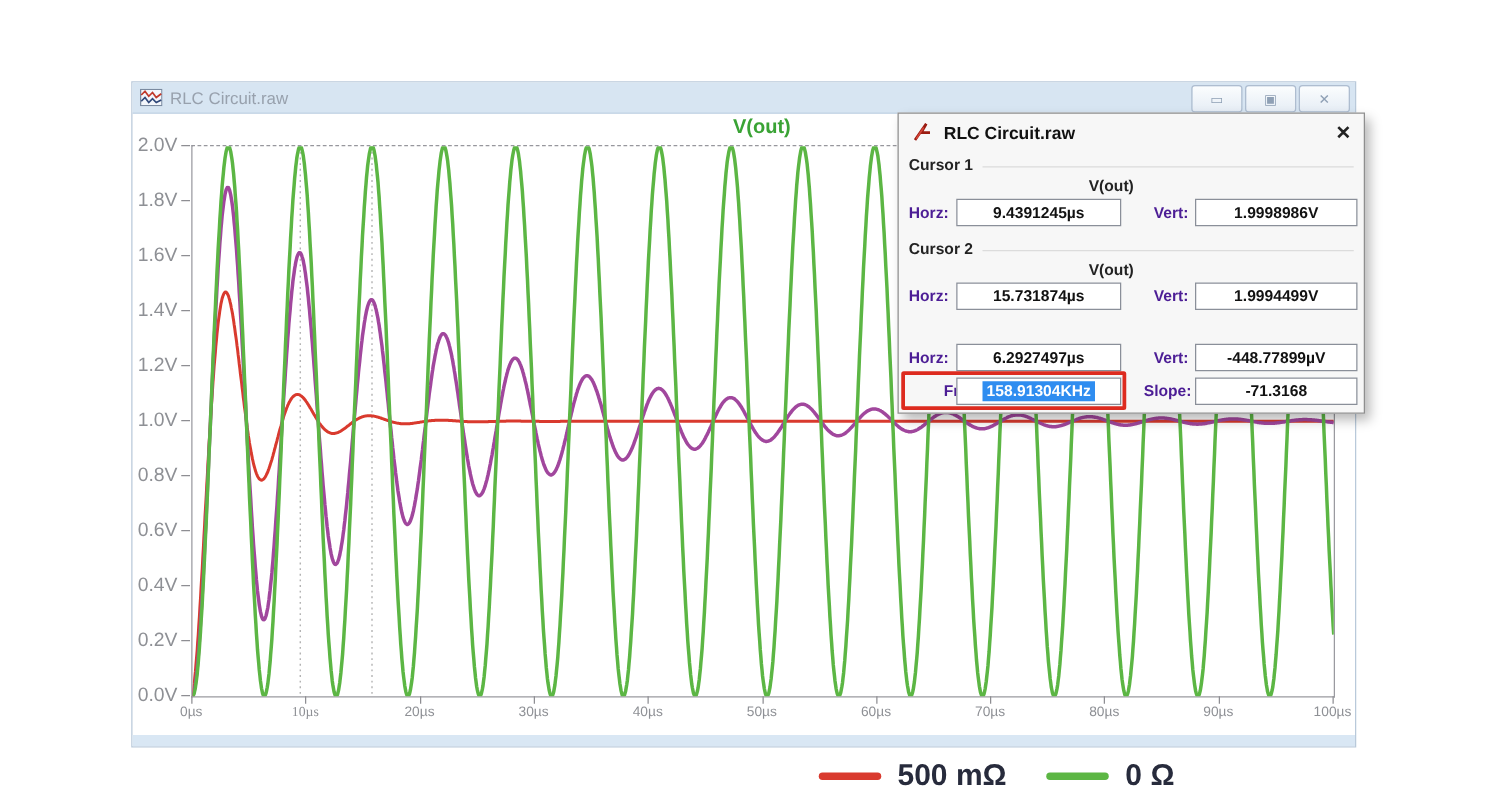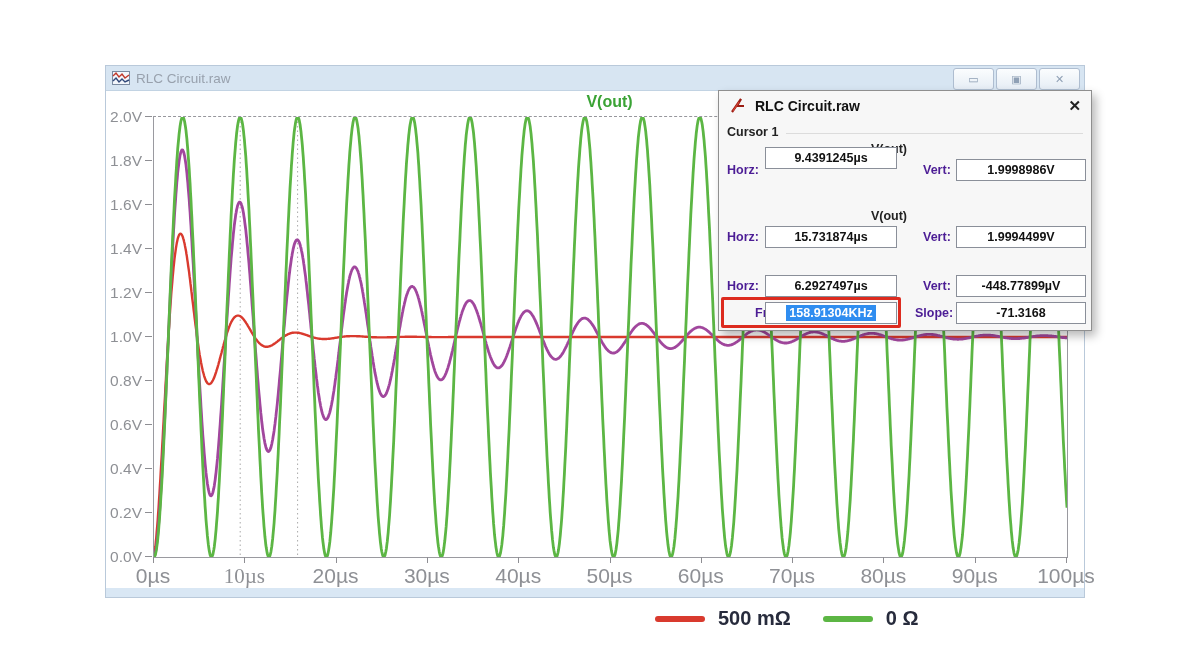--- a/index.html
+++ b/index.html
@@ -39,21 +39,21 @@
   }
   .plot-frame svg{position:absolute;left:0;top:0;}
   .y-axis{position:absolute;left:0;top:50px;width:47px;height:440px;}
   .ytick-label{
     position:absolute;right:11px;color:#8e9095;font-size:15.5px;white-space:nowrap;
   }
   .ytick-mark{position:absolute;right:1px;width:7px;height:1px;background:#8e8e93;}
   .x-axis{position:absolute;left:47px;top:490px;width:913px;height:30px;}
   .xtick-label{
     position:absolute;top:8px;transform:translateX(-50%);
-    color:#8e9095;font-size:21px;white-space:nowrap;
+    color:#8e9095;font-size:11px;white-space:nowrap;
   }
   .xtick-mark{position:absolute;top:1px;width:1px;height:6px;background:#8e8e93;}
   
   .dialog{
     position:absolute;left:718px;top:90px;width:374px;height:241px;
     background:#f7f7f7;border:1px solid #8f8f8f;box-sizing:border-box;
     box-shadow:4px 5px 9px rgba(0,0,0,0.28);
     font-size:12.5px;color:#111;
   }
   .dialog-titlebar{
@@ -82,21 +82,21 @@
   .freq-box{
     position:absolute;left:2px;top:206px;width:180px;height:31px;
     border:3px solid #dd2b1f;border-radius:2px;pointer-events:none;box-sizing:border-box;
   }
   
   .legend{
     position:absolute;left:655px;top:607px;display:flex;align-items:center;gap:32px;
   }
   .legend-item{display:flex;align-items:center;gap:13px;}
   .swatch{width:50px;height:6px;border-radius:3px;}
-  .legend-label{font-size:20px;font-weight:bold;color:#272b3c;white-space:nowrap;}
+  .legend-label{font-size:24px;font-weight:bold;color:#272b3c;white-space:nowrap;}
 </style>
 </head>
 <body>
 
 <div class="ltwindow">
 
   <div class="titlebar">
     <svg width="18" height="14">
       <rect x="0.5" y="0.5" width="17" height="13" fill="#f3f6fb" stroke="#7a8aa0"></rect>
       <polyline points="1,5 4,2 7,6 10,3 13,7 17,4" fill="none" stroke="#c0392b" stroke-width="1.4"></polyline>
@@ -191,28 +191,32 @@
     <span class="dialog-title">RLC Circuit.raw</span>
     <span class="dialog-close">✕</span>
   </div>
 
   <div class="group-label" style="top:34px;">
     <span>Cursor 1</span>
       <span class="line"></span>
   </div>
   <div class="trace-name" style="top:51px;">V(out)</div>
   <div class="lbl" style="left:8px;top:72px;">Horz:</div>
-  <div class="field fld-a" style="top:56px;">
+  <div class="field fld-a" style="top:68px;">
     <span>9.4391245µs</span>
   </div>
   <div class="lbl" style="left:204px;top:72px;">Vert:</div>
   <div class="field fld-b" style="top:68px;">
     <span>1.9998986V</span>
   </div>
 
+  <div class="group-label" style="top:101px;">
+    <span>Cursor 2</span>
+      <span class="line"></span>
+  </div>
   <div class="trace-name" style="top:118px;">V(out)</div>
   <div class="lbl" style="left:8px;top:139px;">Horz:</div>
   <div class="field fld-a" style="top:135px;">
     <span>15.731874µs</span>
   </div>
   <div class="lbl" style="left:204px;top:139px;">Vert:</div>
   <div class="field fld-b" style="top:135px;">
     <span>1.9994499V</span>
   </div>
 

